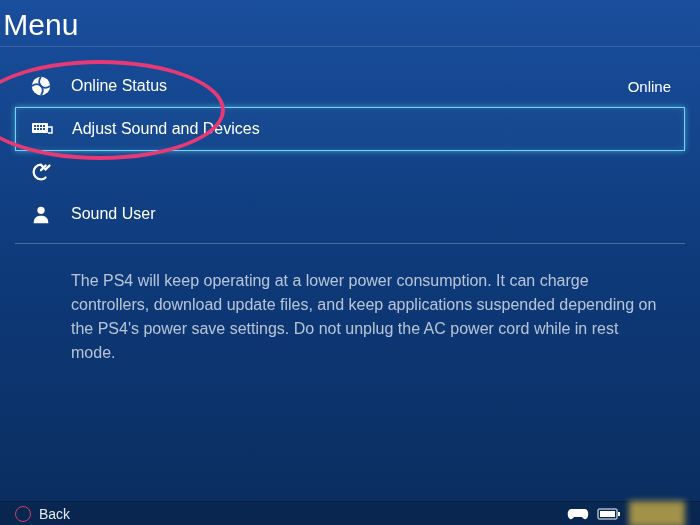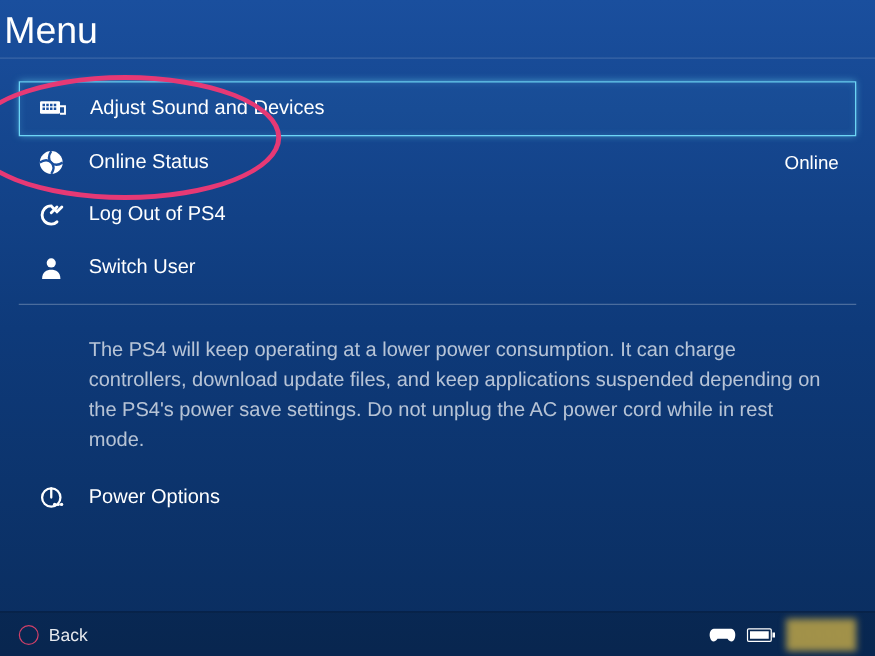--- a/index.html
+++ b/index.html
@@ -88,21 +88,21 @@
       border: 4px solid #e63975;
       border-radius: 50%;
       pointer-events: none;
       z-index: 100;
     }
     .footer {
       position: absolute;
       bottom: 0;
       left: 0;
       right: 0;
-      height: 36px;
+      height: 24px;
       background: rgba(0,0,0,0.15);
       border-top: 1px solid rgba(0,0,0,0.2);
       display: flex;
       align-items: center;
       padding: 0 15px;
     }
     .footer-left {
       display: flex;
       align-items: center;
     }
@@ -134,20 +134,32 @@
     svg { display: block; }
   </style>
 </head>
 <body>
 
 <div class="header">
   <div class="header-title">k Menu</div>
 </div>
 
 <div class="menu-container">
+
+  <div class="menu-item">
+    <span class="menu-icon">
+      <svg width="22" height="22" viewBox="0 0 24 24" fill="none">
+        <circle cx="12" cy="12" r="10" fill="#ffffff"></circle>
+        <path d="M2 12 Q 8 8, 12 12 Q 16 16, 22 12" stroke="#1a4f9e" stroke-width="2" fill="none"></path>
+        <path d="M12 2 Q 8 8, 12 12 Q 16 16, 12 22" stroke="#1a4f9e" stroke-width="2" fill="none"></path>
+      </svg>
+    </span>
+    <span class="menu-label">Online Status</span>
+    <span class="menu-value">Online</span>
+  </div>
 
   <div class="menu-item selected">
     <span class="menu-icon">
       <svg width="24" height="24" viewBox="0 0 24 24" fill="none">
         <rect x="2" y="6" width="16" height="10" rx="1" fill="#ffffff"></rect>
         <rect x="4" y="8" width="2" height="2" fill="#1a4f9e"></rect>
         <rect x="7" y="8" width="2" height="2" fill="#1a4f9e"></rect>
         <rect x="10" y="8" width="2" height="2" fill="#1a4f9e"></rect>
         <rect x="13" y="8" width="2" height="2" fill="#1a4f9e"></rect>
         <rect x="4" y="11" width="2" height="2" fill="#1a4f9e"></rect>
@@ -156,72 +168,47 @@
         <rect x="13" y="11" width="2" height="2" fill="#1a4f9e"></rect>
         <path d="M18 10 L22 10 L22 16 L18 16" stroke="#ffffff" stroke-width="1.5" fill="none"></path>
       </svg>
     </span>
     <span class="menu-label">Adjust Sound and Devices</span>
   </div>
 
   <div class="menu-item">
     <span class="menu-icon">
       <svg width="22" height="22" viewBox="0 0 24 24" fill="none">
-        <circle cx="12" cy="12" r="10" fill="#ffffff"></circle>
-        <path d="M2 12 Q 8 8, 12 12 Q 16 16, 22 12" stroke="#1a4f9e" stroke-width="2" fill="none"></path>
-        <path d="M12 2 Q 8 8, 12 12 Q 16 16, 12 22" stroke="#1a4f9e" stroke-width="2" fill="none"></path>
-      </svg>
-    </span>
-    <span class="menu-label">Online Status</span>
-    <span class="menu-value">Online</span>
-  </div>
-
-  <div class="menu-item">
-    <span class="menu-icon">
-      <svg width="22" height="22" viewBox="0 0 24 24" fill="none">
         <path d="M12 4 C 7 4, 4 8, 4 12 C 4 16, 7 20, 12 20 C 14 20, 16 19, 17 18" stroke="#ffffff" stroke-width="2.5" fill="none" stroke-linecap="round"></path>
         <path d="M14 8 L20 8 L20 2" stroke="#ffffff" stroke-width="2.5" fill="none" stroke-linecap="round" transform="rotate(45 17 5)"></path>
         <path d="M17 5 L12 10" stroke="#ffffff" stroke-width="2.5" stroke-linecap="round"></path>
       </svg>
     </span>
-    <span class="menu-label">Log Out of PS4</span>
   </div>
 
   <div class="menu-item">
     <span class="menu-icon">
       <svg width="22" height="22" viewBox="0 0 24 24" fill="none">
         <circle cx="12" cy="8" r="4" fill="#ffffff"></circle>
         <path d="M4 22 C 4 16, 8 14, 12 14 C 16 14, 20 16, 20 22 Z" fill="#ffffff"></path>
       </svg>
     </span>
-    <span class="menu-label">Switch User</span>
+    <span class="menu-label">Sound User</span>
   </div>
 
 </div>
 
 <div class="divider"></div>
 
 <div class="menu-container" style="padding-top:4px">
 
   <div class="menu-item-with-desc">
     <div class="menu-description">The PS4 will keep operating at a lower power consumption. It can charge controllers, download update files, and keep applications suspended depending on the PS4's power save settings. Do not unplug the AC power cord while in rest mode.</div>
   </div>
 
-  <div class="menu-item">
-    <span class="menu-icon">
-      <svg width="22" height="22" viewBox="0 0 24 24" fill="none">
-        <circle cx="12" cy="12" r="8" stroke="#ffffff" stroke-width="2" fill="none"></circle>
-        <line x1="12" y1="4" x2="12" y2="12" stroke="#ffffff" stroke-width="2" stroke-linecap="round"></line>
-        <circle cx="18" cy="18" r="1.5" fill="#ffffff"></circle>
-        <circle cx="21" cy="18" r="1.5" fill="#ffffff"></circle>
-        <circle cx="15" cy="18" r="1.5" fill="#ffffff"></circle>
-      </svg>
-    </span>
-    <span class="menu-label">Power Options</span>
-  </div>
 
 </div>
 
 <div class="annotation-circle" style="left:-25px; top:60px; width:250px; height:100px;"></div>
 
 <div class="footer">
   <div class="footer-left">
     <span class="circle-button"></span>
     <span class="footer-label">Back</span>
   </div>

